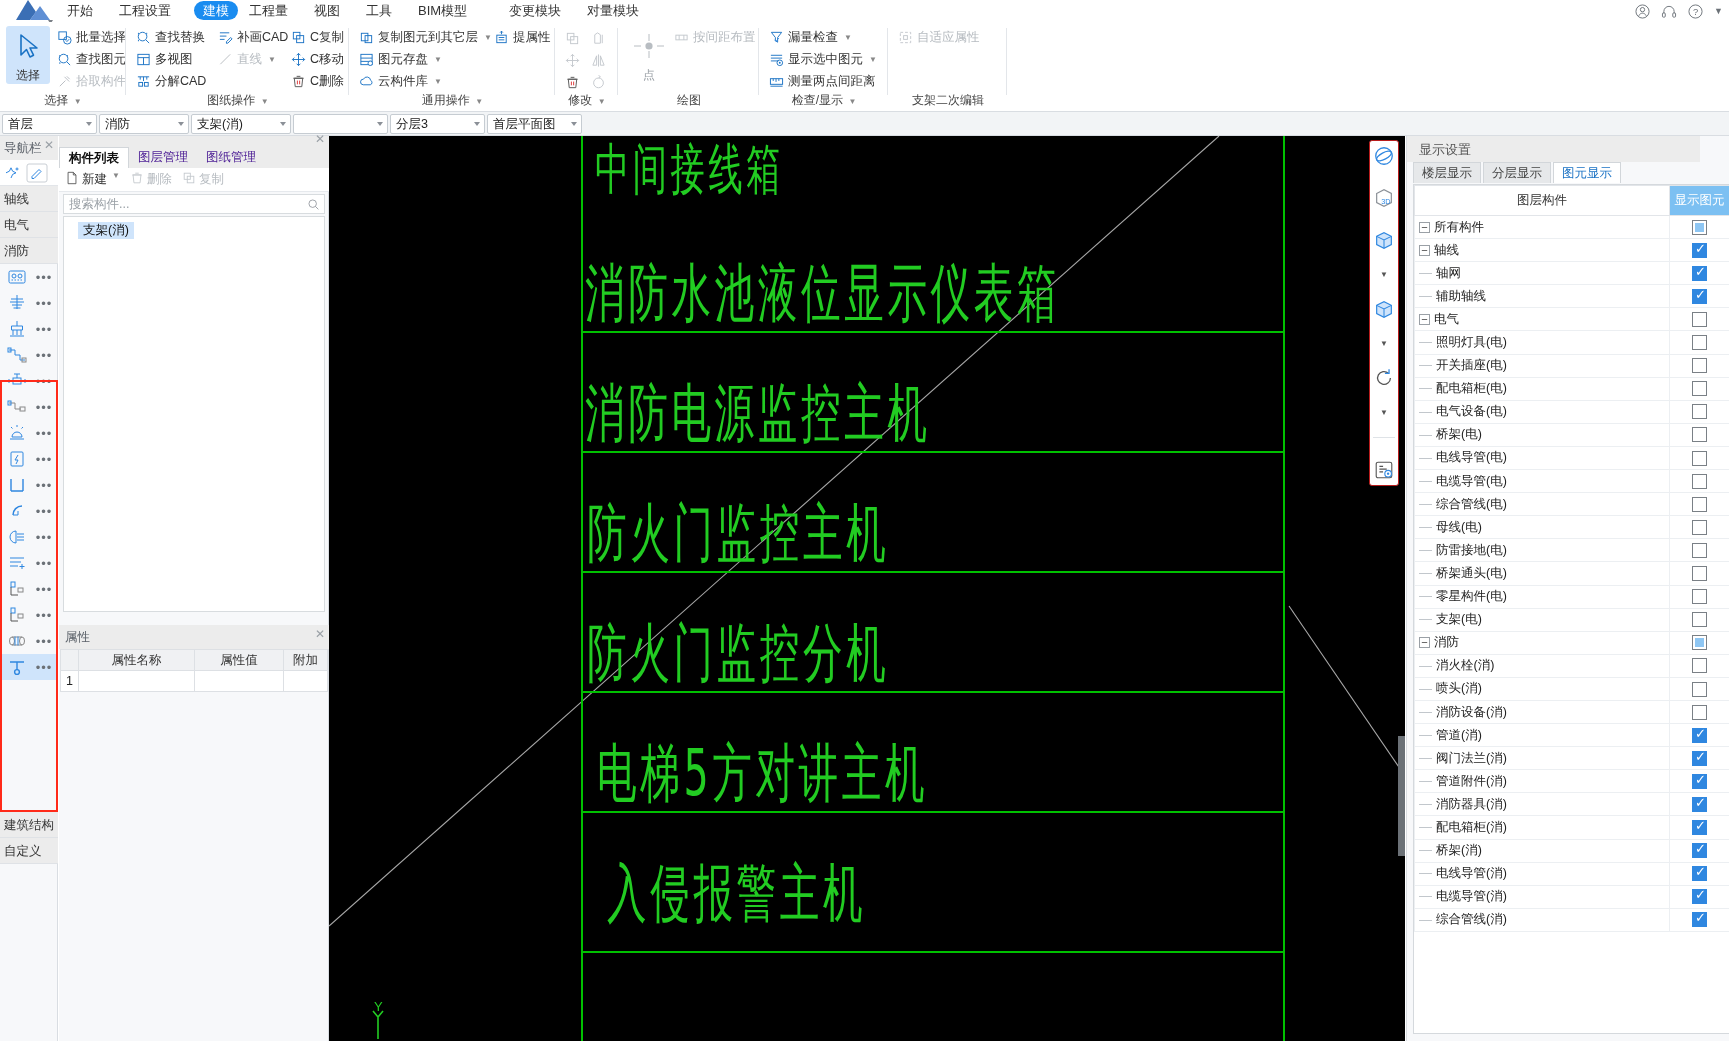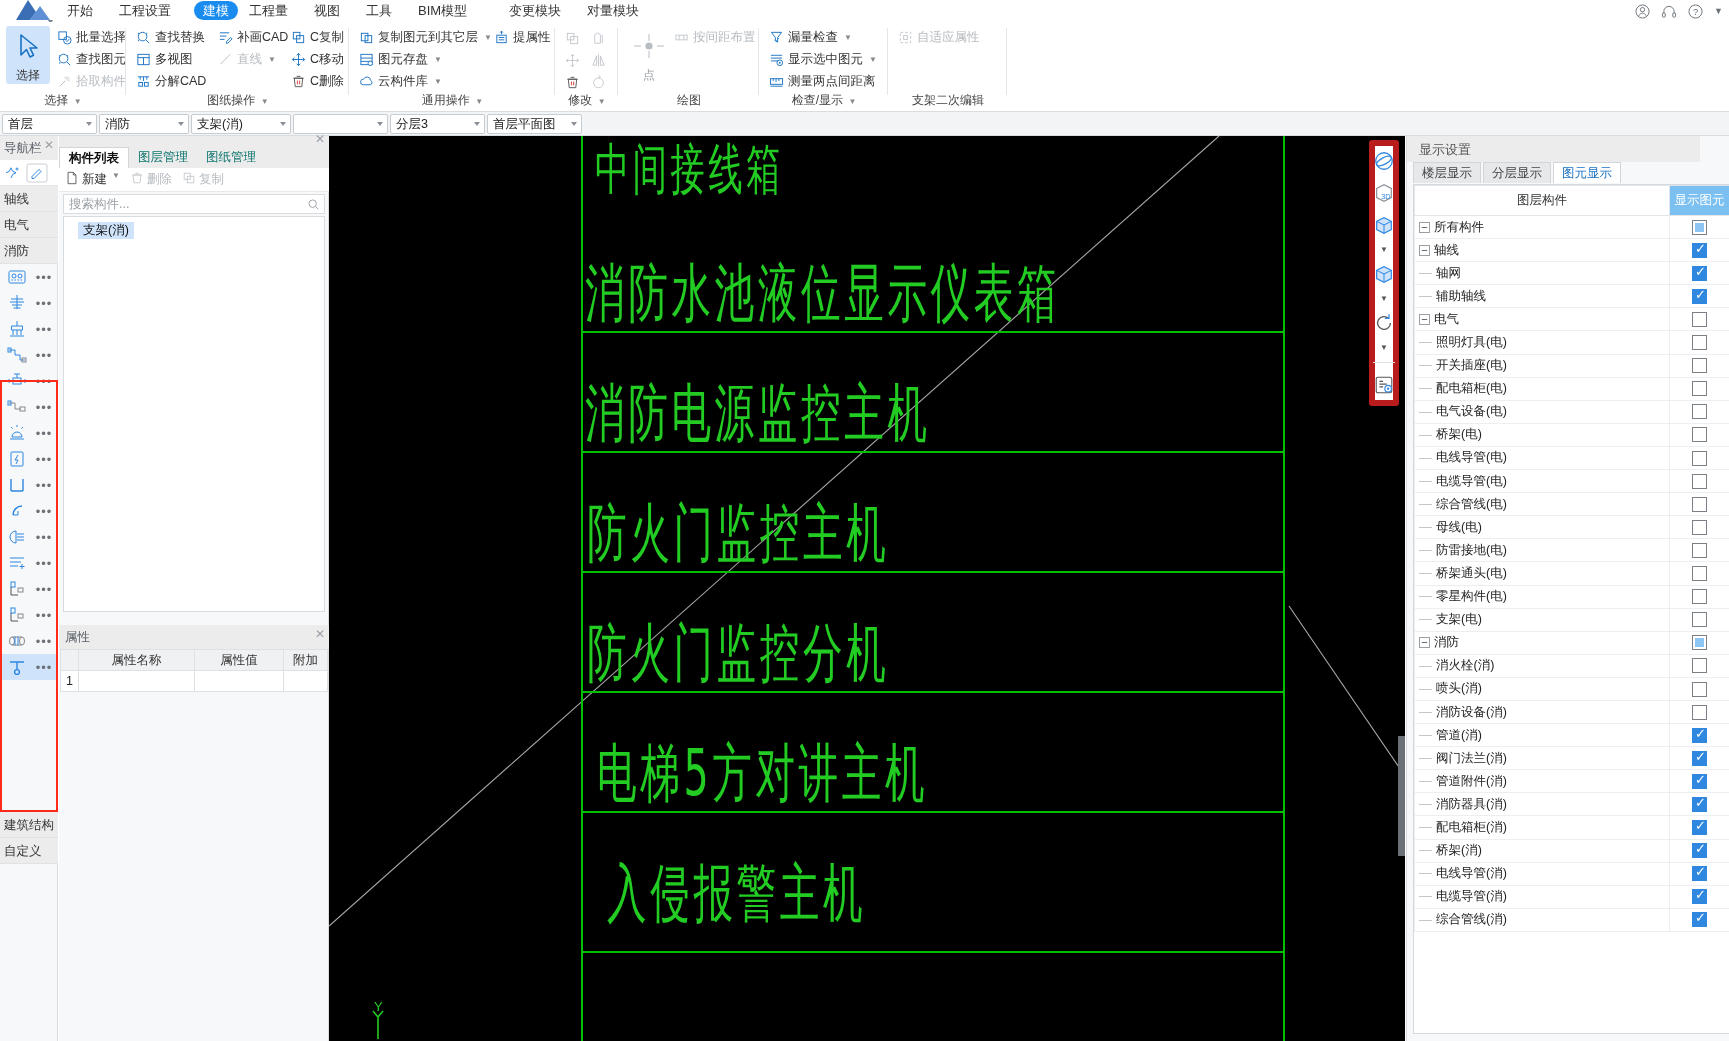--- a/index.html
+++ b/index.html
@@ -66,21 +66,21 @@
   #navhi { position:absolute; left:0px; top:244px; width:58px; height:432px;
            border:2px solid #ff2a19; pointer-events:none; }
 
   
   #cpanel { position:absolute; left:59px; top:136px; width:270px; height:905px;
             background:#f7f8fa; border-right:1px solid #d9dde2; }
   #cphdr { position:absolute; left:0; top:0; width:270px; height:10px; background:#ececec; }
   #cphdr .x { position:absolute; right:4px; top:-4px; font-size:12px; color:#9aa0a6; }
   #cptabs { position:absolute; left:0; top:10px; width:270px; height:22px;
             background:#ececec; display:flex; align-items:flex-end; }
-  .cptab { height:21px; line-height:21px; padding:0 9px; font-size:12.5px; color:#0f766e; cursor:default; }
+  .cptab { height:21px; line-height:21px; padding:0 9px; font-size:12.5px; color:#4c1d95; cursor:default; }
   .cptab.active { background:#fff; color:#111; font-weight:bold; border:1px solid #d2d6da; border-bottom:none; }
   #cpbar { position:absolute; left:0; top:32px; width:270px; height:24px;
            background:#fff; display:flex; align-items:center; gap:10px; padding-left:6px;
            border-bottom:1px solid #e6e9ed; }
   .cpbtn { display:flex; gap:3px; font-size:12.5px; color:#333; cursor:default; }
   .cpbtn.dis { color:#b6bbc0; }
   #cpsearch { position:absolute; left:4px; top:58px; width:262px; height:20px;
               background:#fff; border:1px solid #d8dcdf; font-size:12.5px;
               color:#9aa0a6; line-height:18px; padding-left:5px; }
   #cpsearch .si { position:absolute; right:4px; top:3px; }
@@ -107,22 +107,22 @@
   .cadline { position:absolute; height:2px; background:#00c000; left:252px; width:704px; }
   .cadvert { position:absolute; width:2px; background:#00c000; }
   .cadtext { position:absolute; color:#22cc22; white-space:nowrap;
              font-family:"DejaVu Sans",sans-serif; letter-spacing:4px;
              transform:scale(0.9,1.45); transform-origin:left center; }
   #diag { position:absolute; left:0; top:0; width:1076px; height:905px; }
   #ucs { position:absolute; left:36px; bottom:0px; color:#22cc22; font-size:13px; }
 
   
   #viewtb { position:absolute; right:6px; top:4px; width:30px; background:#fff;
-            border:6px solid #b91c1c; border-radius:3px; padding:3px 0;
-            display:flex; flex-direction:column; align-items:center; gap:8px; }
+            border:1px solid #b91c1c; border-radius:3px; padding:3px 0;
+            display:flex; flex-direction:column; align-items:center; gap:18px; }
   #viewtb .vb { width:26px; height:24px; display:flex; align-items:center; justify-content:center; cursor:default; }
   #viewtb .vcar { font-size:8px; color:#555; height:9px; line-height:9px; cursor:default; }
   #viewtb .vsep { width:22px; height:1px; background:#dfe3e7; margin:2px 0; }
   #cscroll { position:absolute; right:0px; top:600px; width:7px; height:120px; background:#6b7177; }
 
   
   #rpanel { position:absolute; left:1406px; top:136px; width:323px; height:905px;
             background:#f7f8fa; border-left:1px solid #d9dde2; }
   #rphdr { position:absolute; left:0; top:0; width:293px; height:26px; background:#ececec; }
   #rphdr .t { position:absolute; left:12px; top:5px; font-size:13px; color:#555; }

